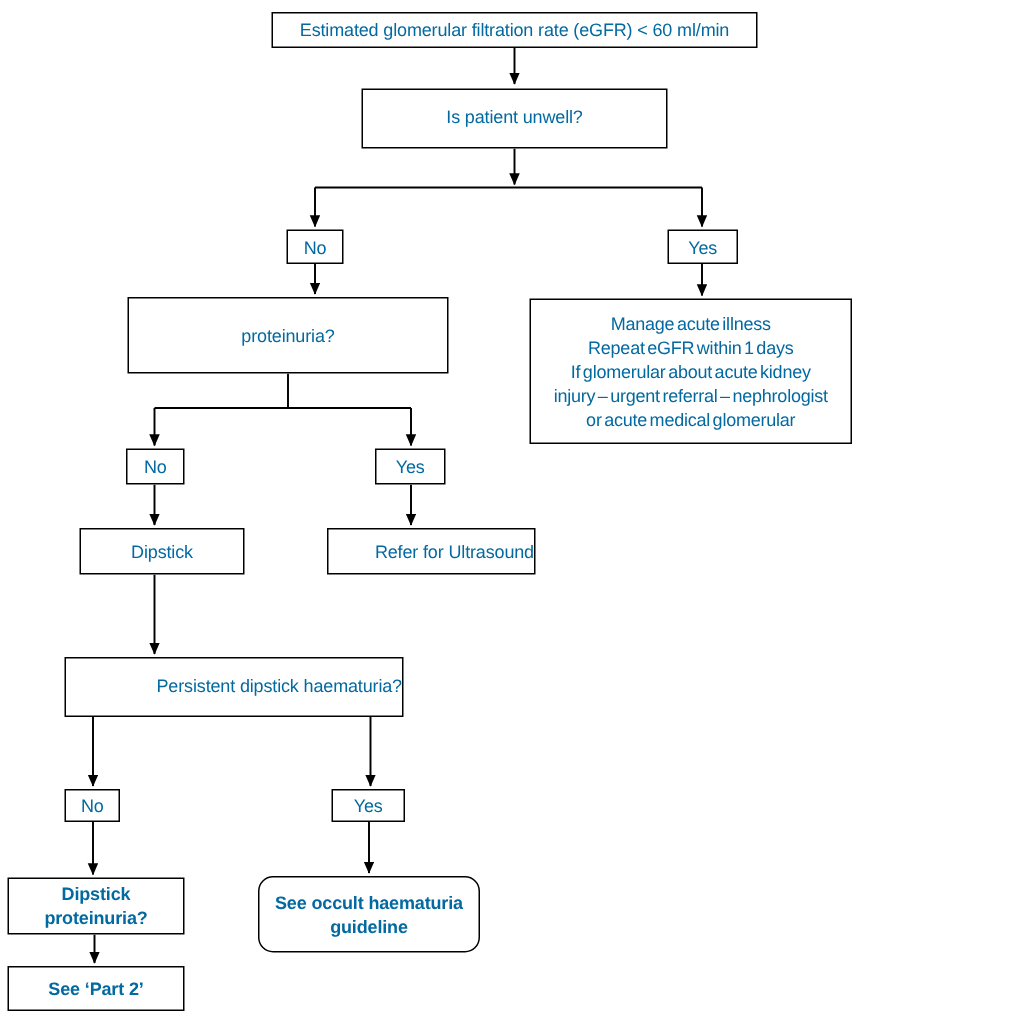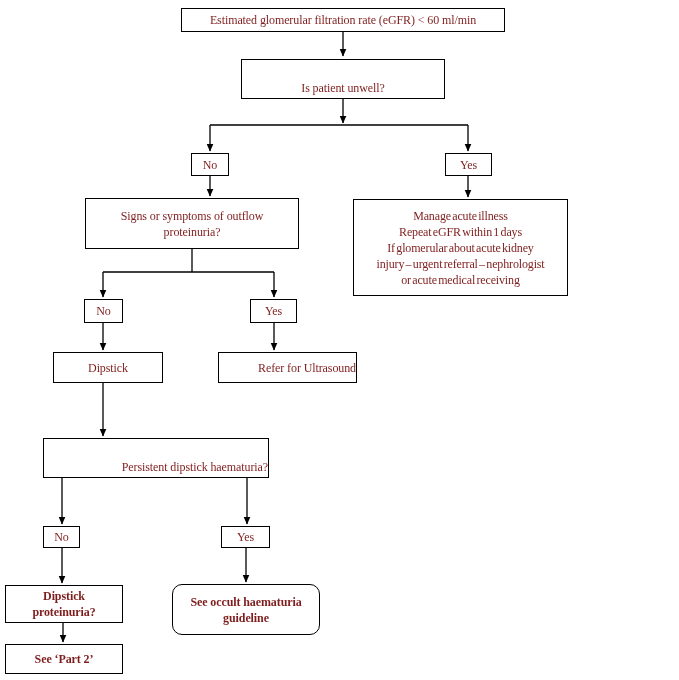--- a/index.html
+++ b/index.html
@@ -5,22 +5,22 @@
   html, body {
     margin: 0;
     padding: 0;
     background: #ffffff;
   }
   .canvas {
     position: relative;
     width: 679px;
     height: 680px;
     background: #ffffff;
-    font-family: Liberation Serif, serif;
-    color: #7f1d1d;
+    font-family: Liberation Sans, sans-serif;
+    color: #0369a1;
   }
   .connectors {
     position: absolute;
     left: 0;
     top: 0;
     width: 679px;
     height: 680px;
   }
   .node {
     position: absolute;
@@ -34,21 +34,21 @@
     text-align: center;
     font-size: 12px;
     line-height: 16px;
     letter-spacing: -0.1px;
   }
   .node .ln {
     white-space: nowrap;
   }
   .node.top-align {
     justify-content: flex-start;
-    padding-top: 20px;
+    padding-top: 10px;
   }
   .node.bold {
     font-weight: bold;
   }
   .node.tight {
     word-spacing: -1.5px;
     letter-spacing: -0.15px;
   }
 </style>
 </head>
@@ -95,30 +95,29 @@
 
   <div class="node" style="left:191px; top:153px; width:38px; height:23px;">
     <div class="ln">No</div>
   </div>
 
   <div class="node" style="left:445px; top:153px; width:47px; height:23px;">
     <div class="ln">Yes</div>
   </div>
 
   <div class="node" style="left:85px; top:198px; width:214px; height:51px;">
-    <div class="ln">Signs or symptoms of outflow</div>
     <div class="ln">proteinuria?</div>
   </div>
 
   <div class="node tight" style="left:353px; top:199px; width:215px; height:97px;text-align:right;">
     <div class="ln">Manage acute illness</div>
     <div class="ln">Repeat eGFR within 1 days</div>
     <div class="ln">If glomerular about acute kidney</div>
     <div class="ln">injury – urgent referral – nephrologist</div>
-    <div class="ln">or acute medical receiving</div>
+    <div class="ln">or acute medical glomerular</div>
   </div>
 
   <div class="node" style="left:84px; top:299px; width:39px; height:24px;">
     <div class="ln">No</div>
   </div>
 
   <div class="node" style="left:250px; top:299px; width:47px; height:24px;">
     <div class="ln">Yes</div>
   </div>
 

